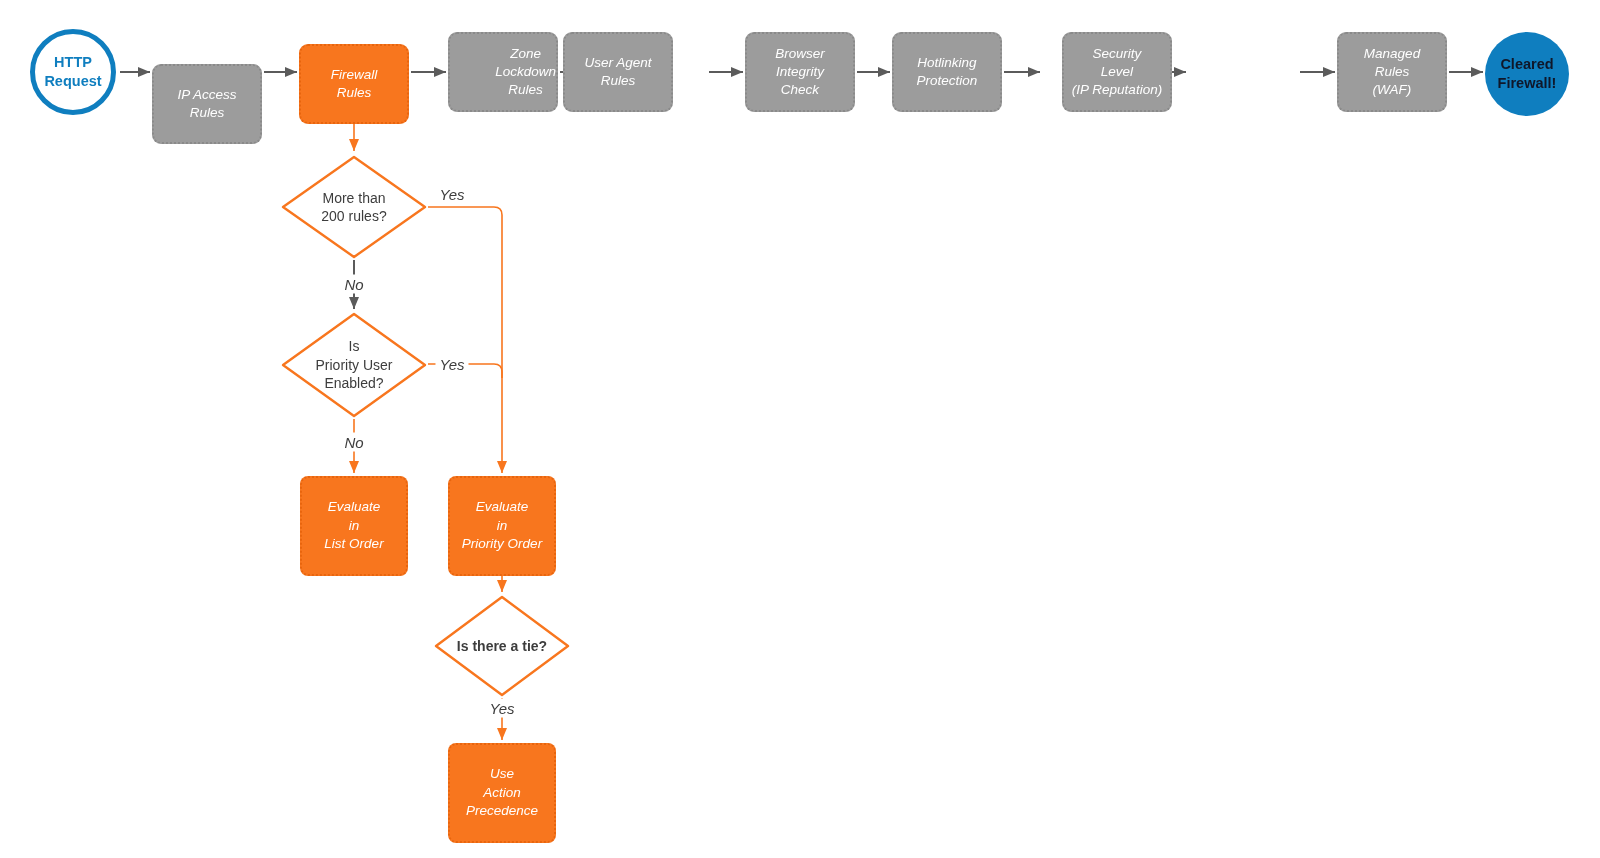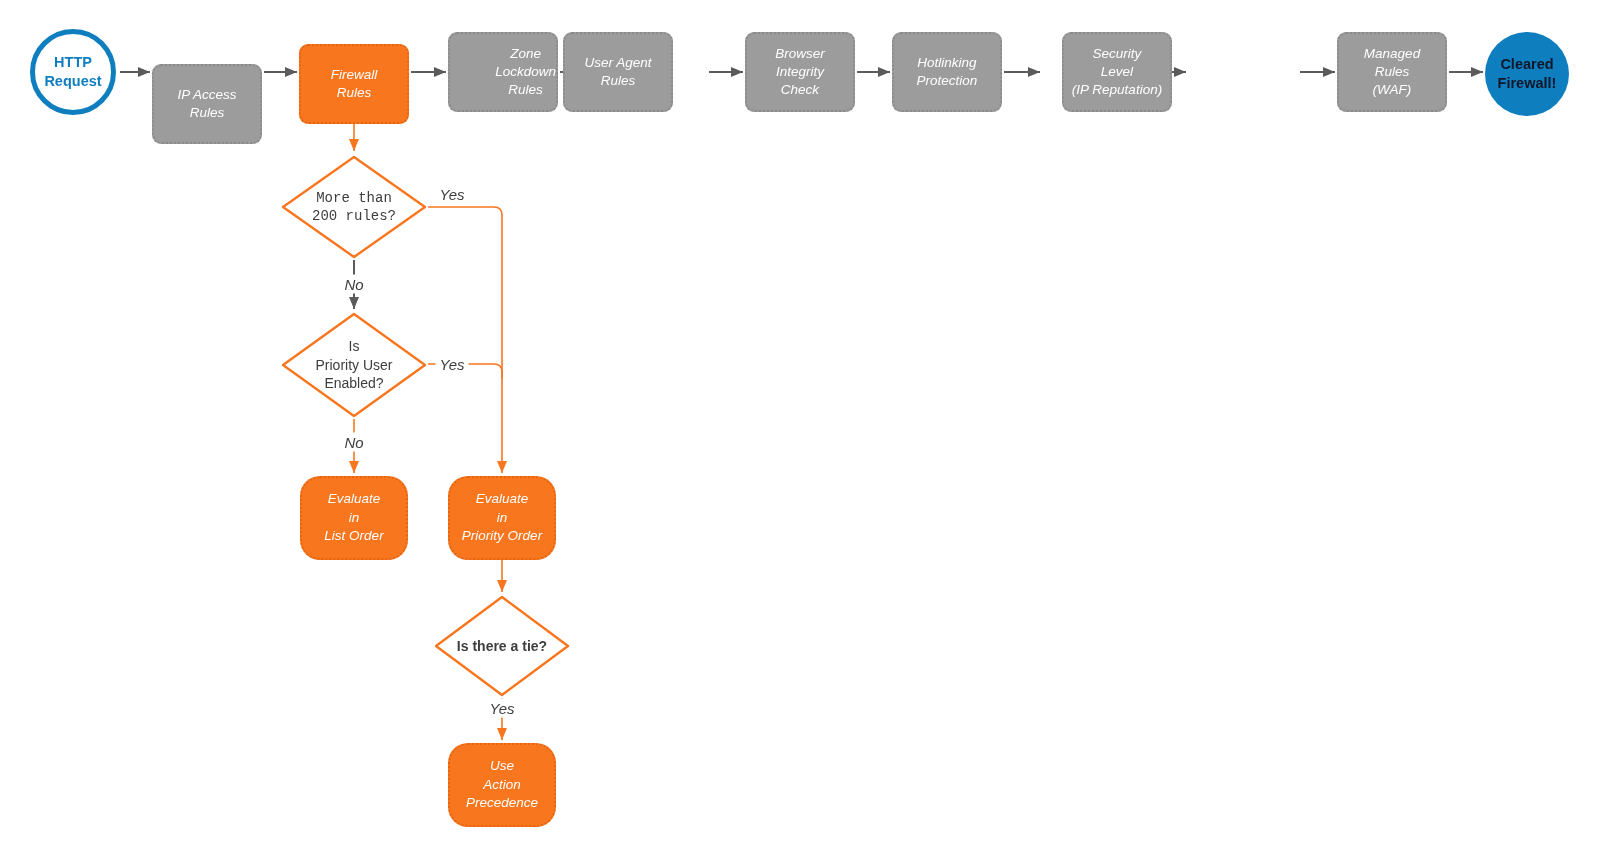--- a/index.html
+++ b/index.html
@@ -78,22 +78,22 @@
   }
   .diamond .dlabel {
     position: relative;
     color: #3d3d3d;
     font-size: 14px;
     line-height: 1.32;
   }
 
   .action {
     width: 108px;
-    height: 84px;
-    border-radius: 20px;
+    height: 100px;
+    border-radius: 8px;
     background: #f8761e;
     border: 2px dotted #e8650e;
     color: #ffffff;
     font-style: italic;
     font-size: 13.5px;
     line-height: 1.4;
   }
 
   .edge-label {
     position: absolute;
@@ -188,21 +188,21 @@
     <span class="pre">Managed
 Rules
 (WAF)</span>
   </div>
 
   <div class="node circle end" style="left:1485px; top:32px;">
     <span class="pre">Cleared
 Firewall!</span>
   </div>
 
-  <div class="node diamond" style="left:281px; top:155px; width:146px; height:104px;font-family:Liberation Mono, monospace;">
+  <div class="node diamond" style="left:281px; top:155px; width:146px; height:104px;">
     <svg class="shape" viewBox="0 0 146 104">
       <polygon points="73,2 144,52 73,102 2,52" fill="#ffffff" stroke="#f8761e" stroke-width="2.4" stroke-linejoin="round"></polygon>
     </svg>
     <div class="dlabel pre">More than
 200 rules?</div>
   </div>
 
   <div class="node diamond" style="left:281px; top:312px; width:146px; height:106px;">
     <svg class="shape" viewBox="0 0 146 106">
       <polygon points="73,2 144,53 73,104 2,53" fill="#ffffff" stroke="#f8761e" stroke-width="2.4" stroke-linejoin="round"></polygon>

